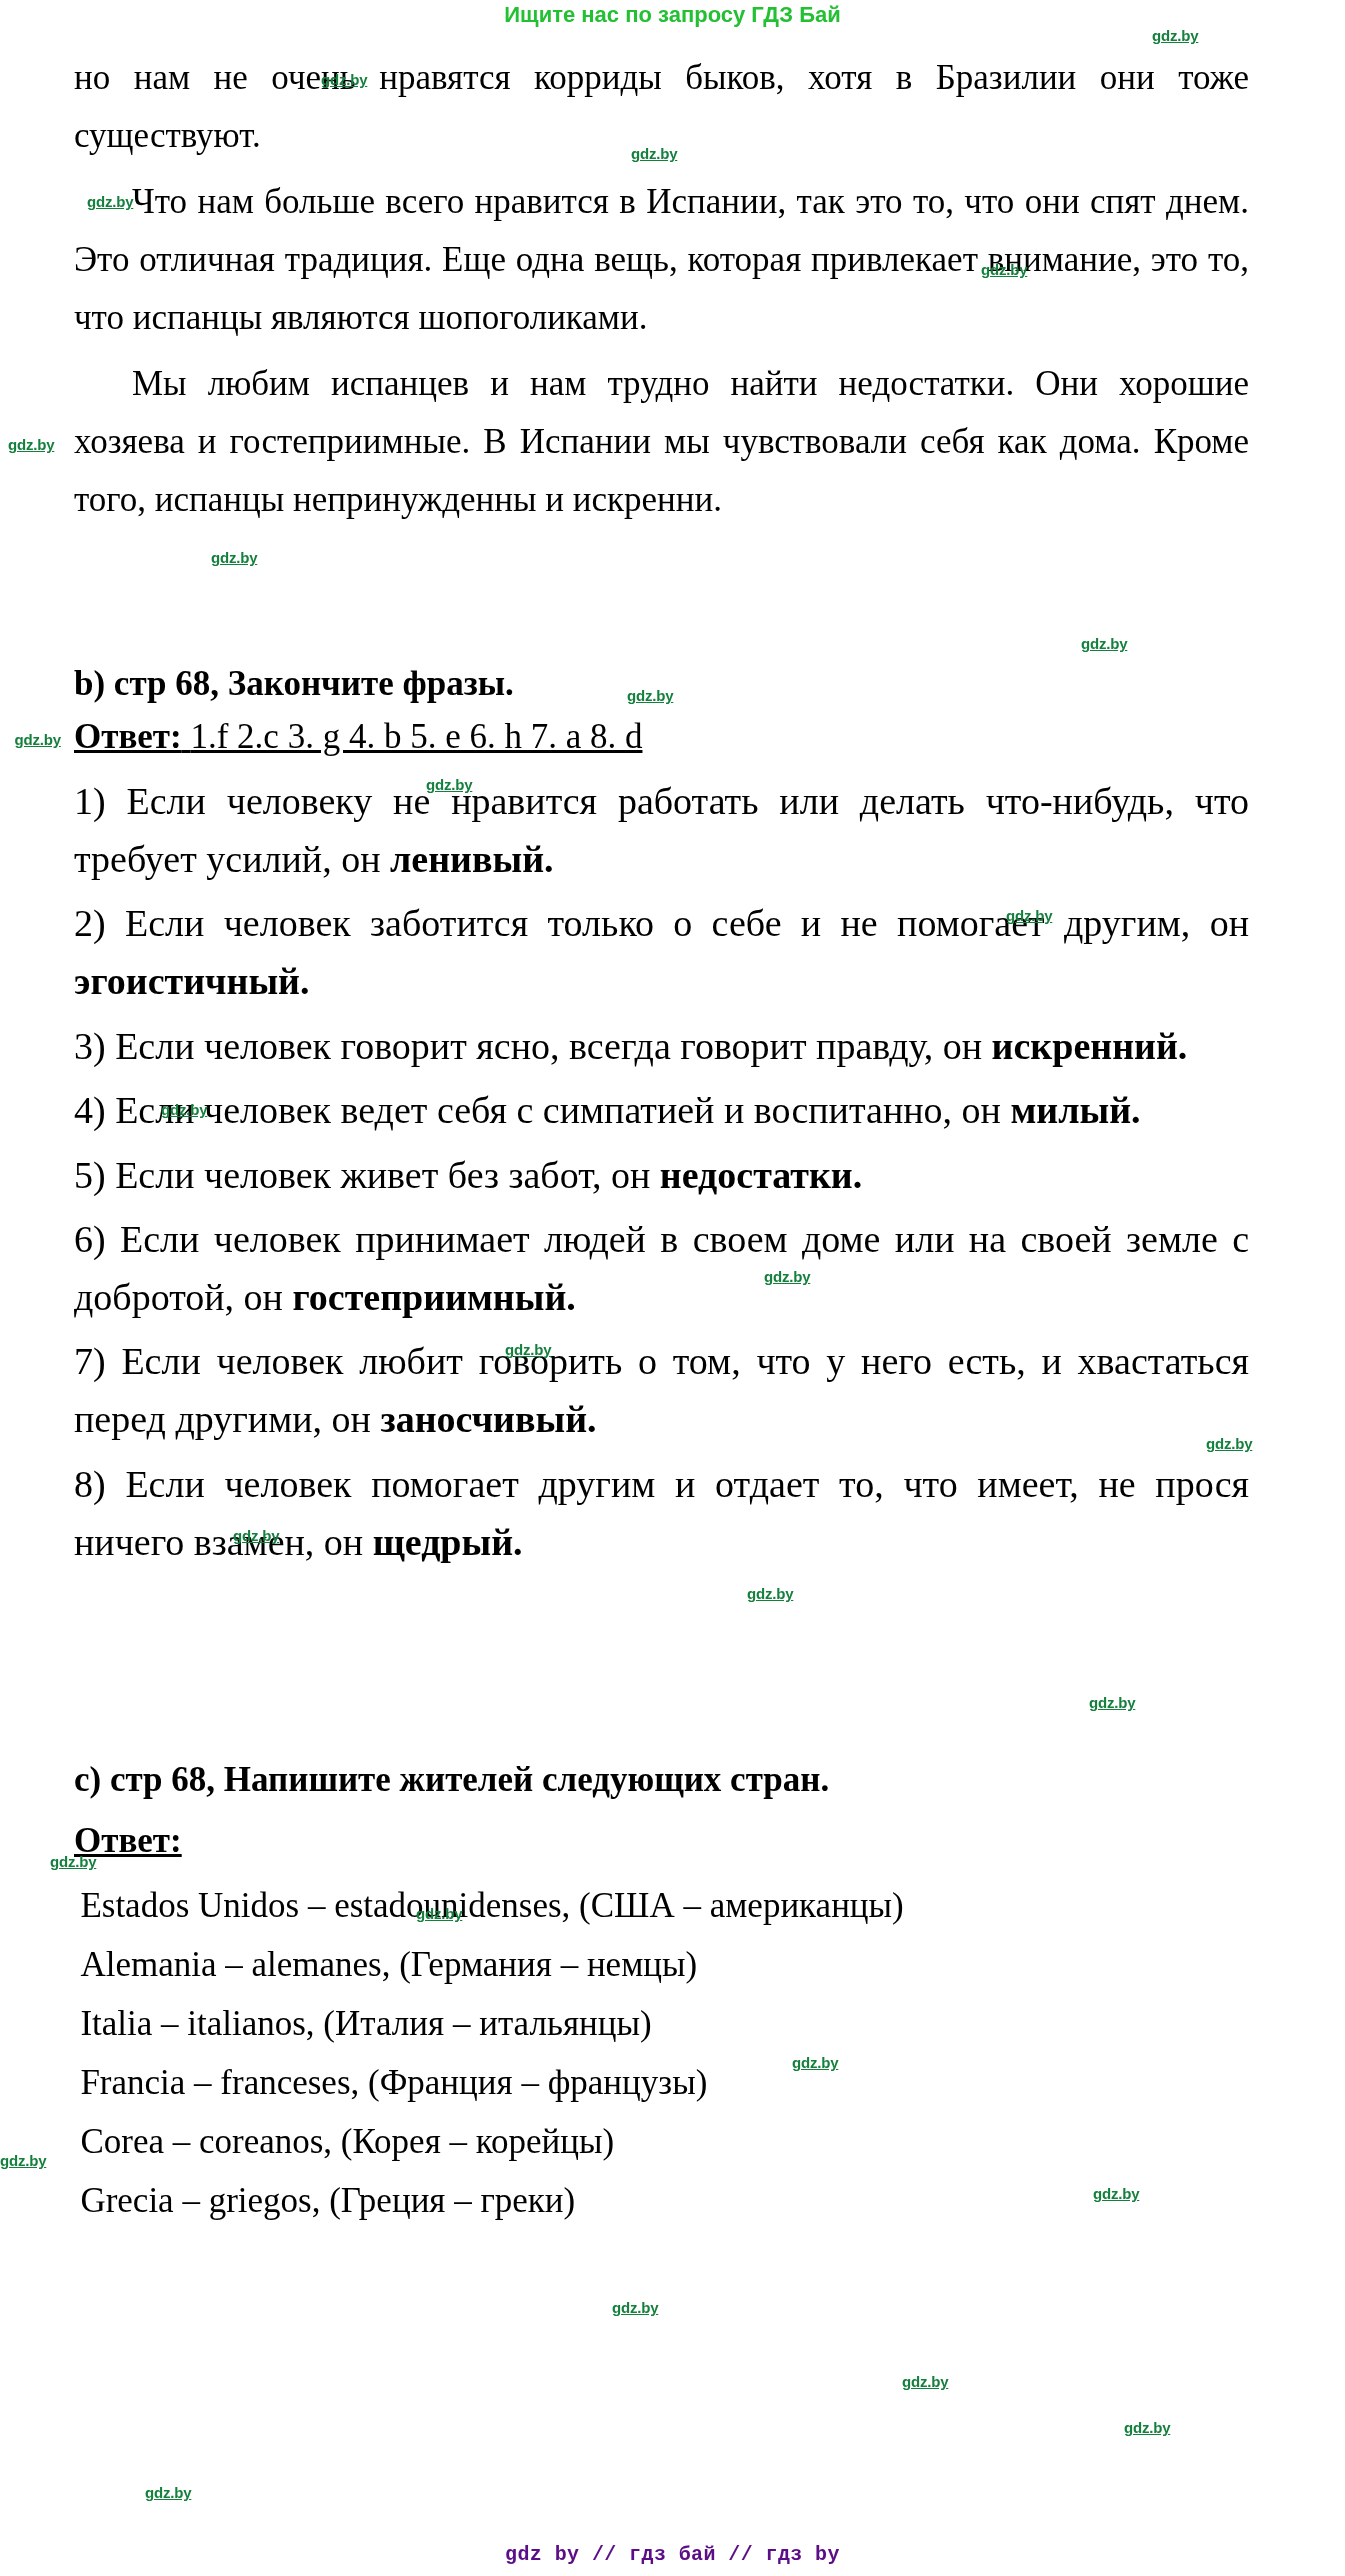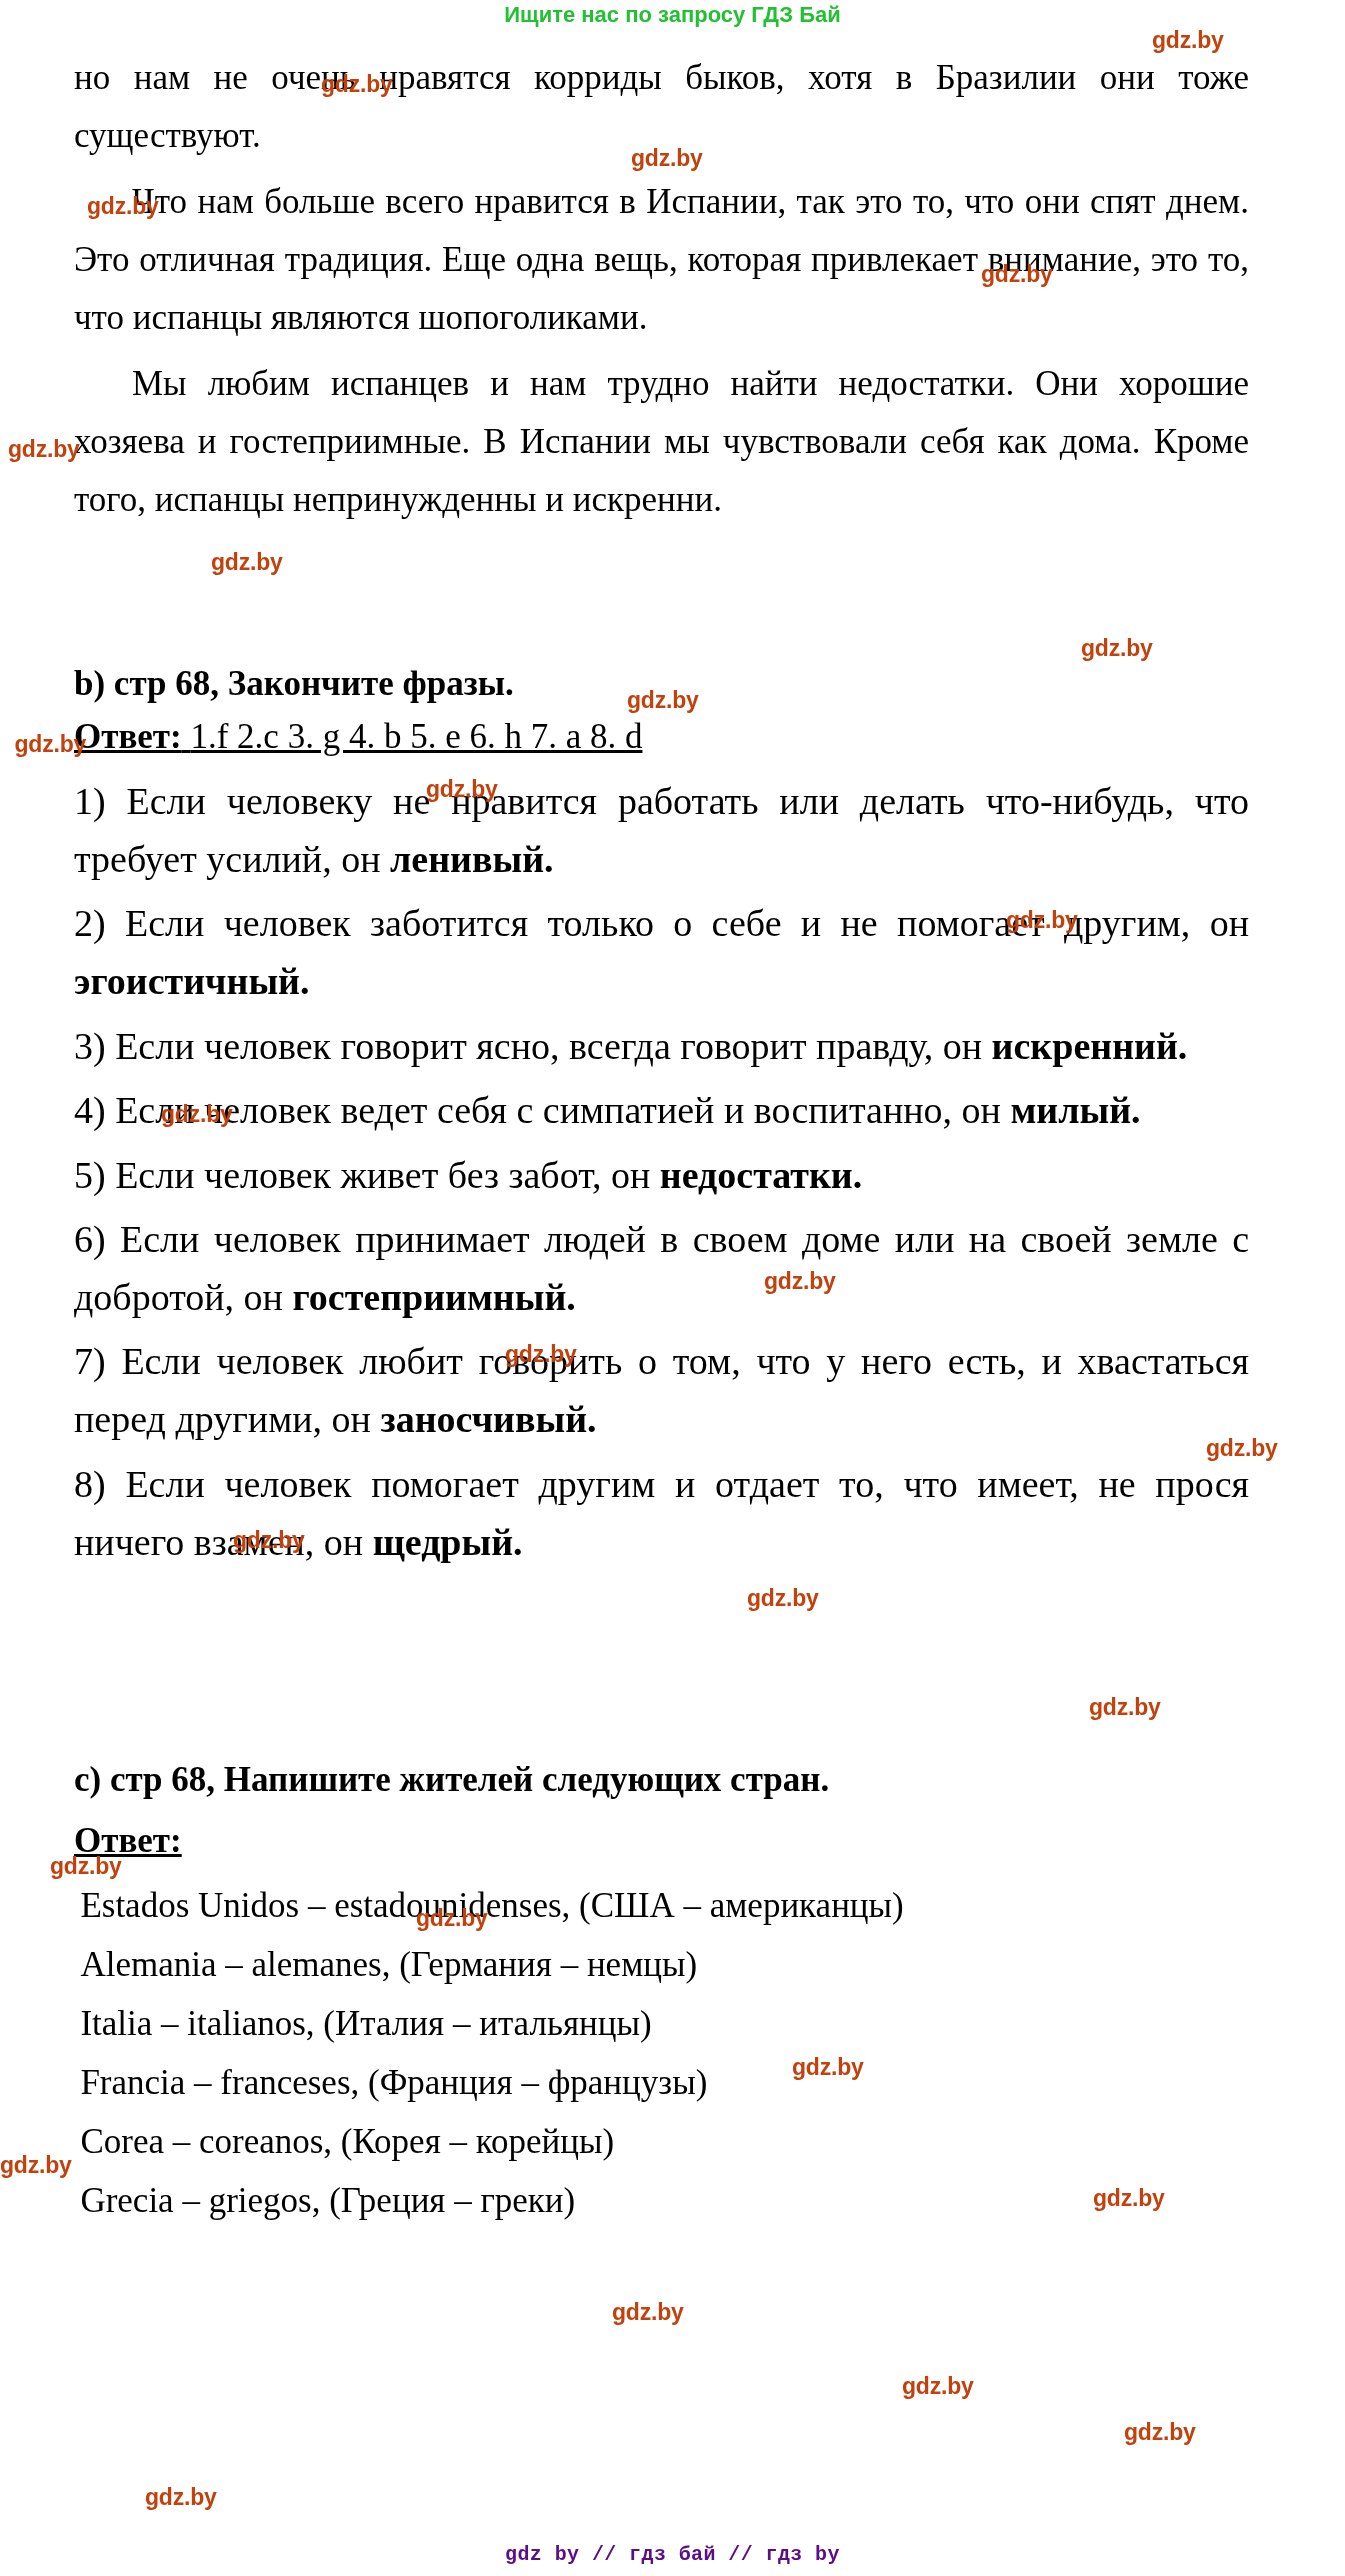--- a/index.html
+++ b/index.html
@@ -88,25 +88,26 @@
     line-height: 59px;
     margin: 0;
     padding-left: 6.4px;
     white-space: nowrap;
   }
 
   
   .wm {
     position: absolute;
     font-family: "Liberation Sans", "DejaVu Sans", sans-serif;
-    font-size: 23px;
+    font-size: 15px;
     font-weight: 600;
-    color: #c2410c;
+    color: #15803d;
     white-space: nowrap;
     letter-spacing: -0.2px;
+    text-decoration: underline;
   }
 
   
   #footer {
     position: absolute;
     left: 0;
     bottom: 9.6px;
     width: 1345px;
     text-align: center;
     font-family: Liberation Mono, monospace;

